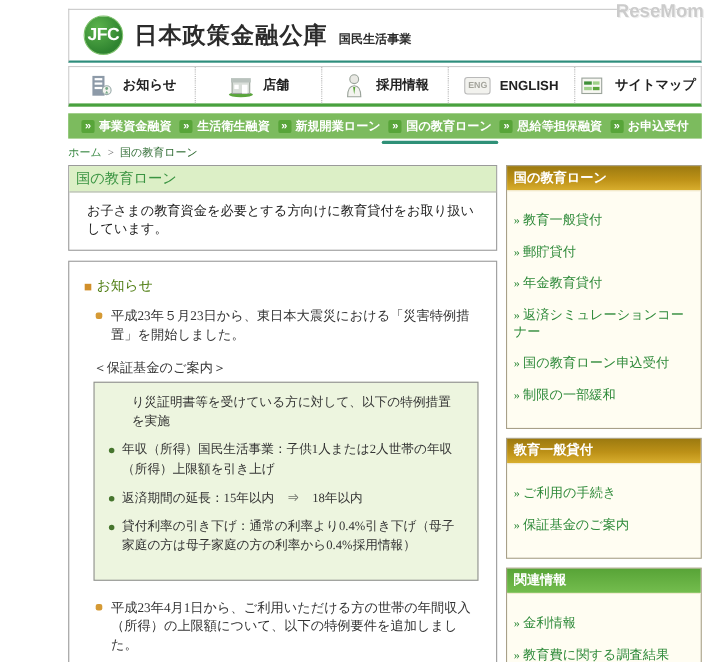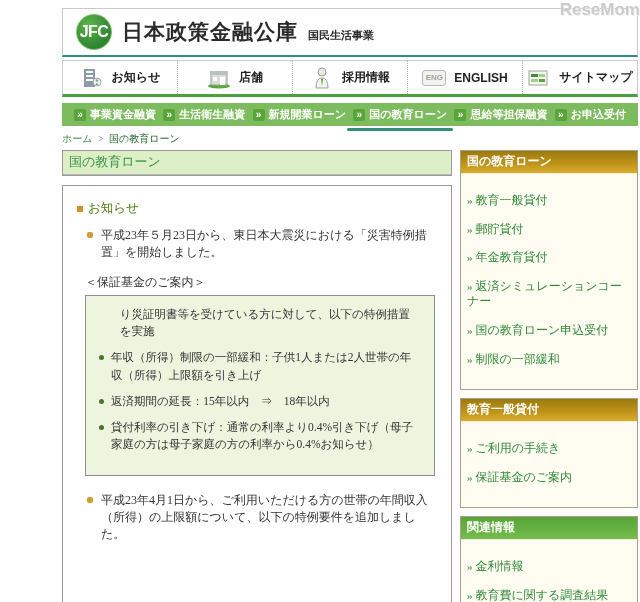--- a/index.html
+++ b/index.html
@@ -222,48 +222,49 @@
     <span class="sep">&gt;</span>
     <span class="current">国の教育ローン</span>
   </div>
 
   <div class="columns">
 
     <div class="left-col">
 
       <div class="title-box">
         <div class="title-bar">国の教育ローン</div>
+        <div class="intro">お子さまの教育資金を必要とする方向けに教育貸付をお取り扱いしています。</div>
       </div>
 
       <div class="notice-box">
 
         <div class="notice-head">
           <span class="sq-bullet"></span>
           <span>お知らせ</span>
         </div>
 
         <div class="announce">
           <span class="o-dot"></span>
           <span>平成23年５月23日から、東日本大震災における「災害特例措置」を開始しました。</span>
         </div>
 
         <div class="box-label">＜保証基金のご案内＞</div>
         <div class="hl-box">
           <div class="hl-intro">り災証明書等を受けている方に対して、以下の特例措置を実施</div>
           <div class="hl-item">
             <span class="g-dot"></span>
-            <span>年収（所得）制限の一部緩和：子供1人または2人世帯の年収（所得）上限額を引き上げ</span>
+            <span>年収（所得）国民生活事業：子供1人または2人世帯の年収（所得）上限額を引き上げ</span>
           </div>
           <div class="hl-item">
             <span class="g-dot"></span>
             <span>返済期間の延長：15年以内　⇒　18年以内</span>
           </div>
           <div class="hl-item">
             <span class="g-dot"></span>
-            <span>貸付利率の引き下げ：通常の利率より0.4%引き下げ（母子家庭の方は母子家庭の方の利率から0.4%お知らせ）</span>
+            <span>貸付利率の引き下げ：通常の利率より0.4%引き下げ（母子家庭の方は母子家庭の方の利率から0.4%採用情報）</span>
           </div>
         </div>
 
         <div class="announce">
           <span class="o-dot"></span>
           <span>平成23年4月1日から、ご利用いただける方の世帯の年間収入（所得）の上限額について、以下の特例要件を追加しました。</span>
         </div>
 
       </div>
     </div>

